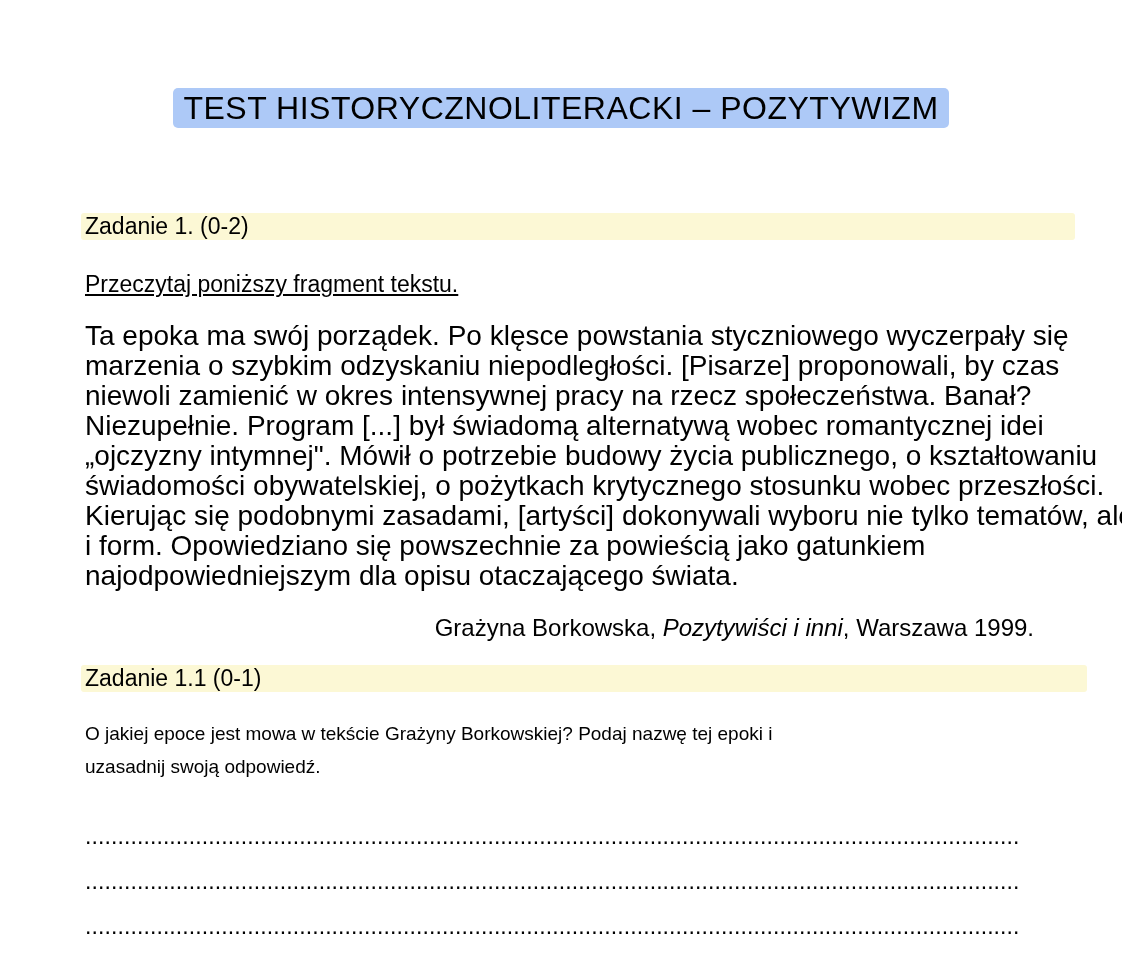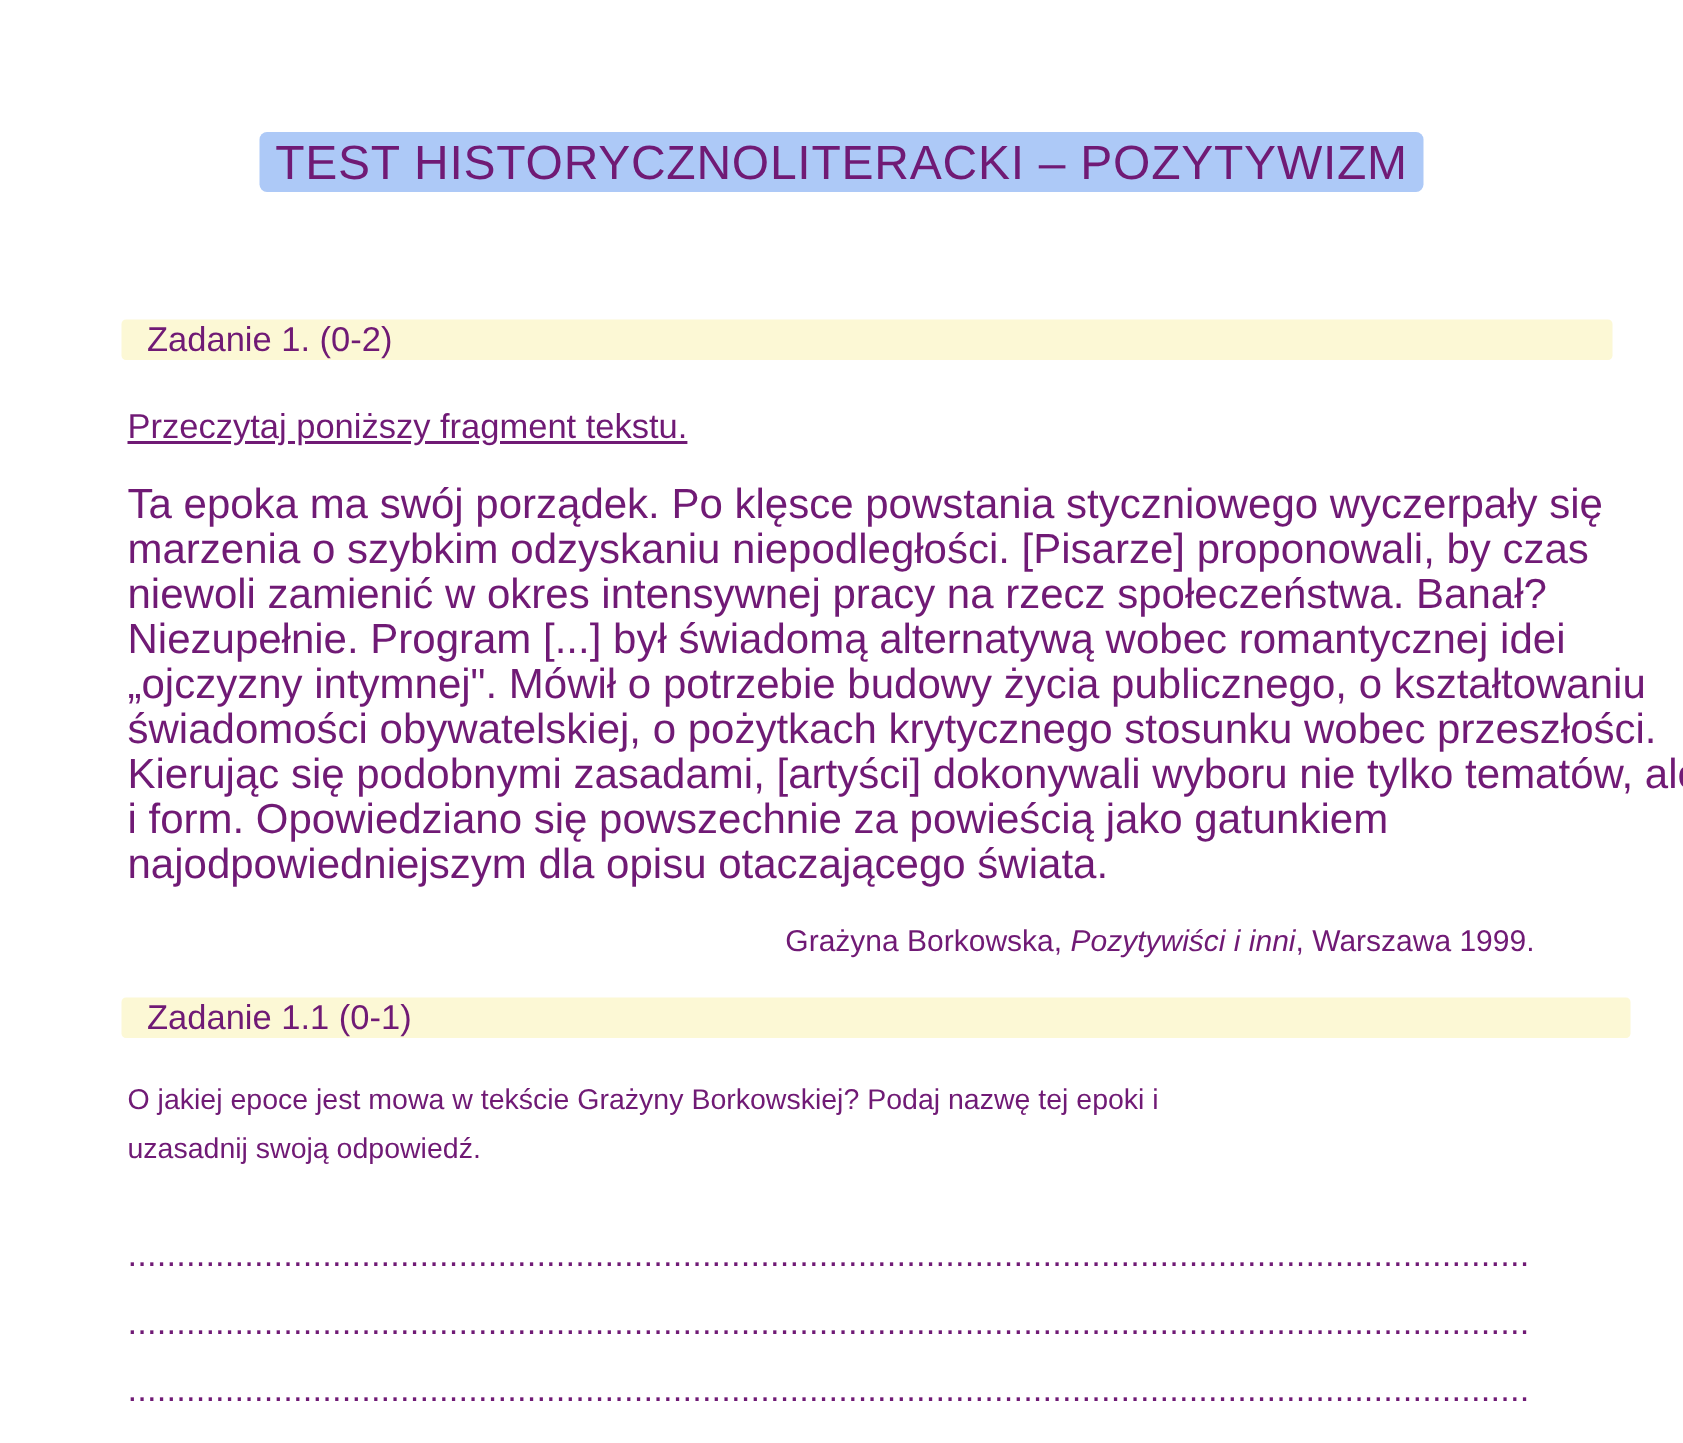--- a/index.html
+++ b/index.html
@@ -6,21 +6,21 @@
     margin: 0;
     padding: 0;
     background: #ffffff;
   }
   .page {
     position: relative;
     width: 1122px;
     height: 962px;
     background: #ffffff;
     font-family: "Liberation Sans", "DejaVu Sans", sans-serif;
-    color: #701a75;
+    color: #000000;
     overflow: hidden;
   }
   .title-row {
     position: absolute;
     top: 88px;
     left: 0;
     right: 0;
     text-align: center;
   }
   .title-highlight {
@@ -35,21 +35,21 @@
     white-space: nowrap;
   }
   .task-bar {
     position: absolute;
     left: 81px;
     height: 27px;
     background: var(--section-highlight, #fcf8d5);
     border-radius: 3px;
     font-size: 23px;
     line-height: 27px;
-    padding-left: 17px;
+    padding-left: 4px;
     box-sizing: border-box;
     white-space: nowrap;
   }
   .task-bar.bar1 { top: 213px; width: 994px; }
   .task-bar.bar2 { top: 665px; width: 1006px; }
   .instruction {
     position: absolute;
     left: 85px;
     top: 269px;
     font-size: 23px;
@@ -61,23 +61,23 @@
     position: absolute;
     left: 85px;
     top: 321px;
     width: 960px;
     font-size: 28px;
     line-height: 30px;
     white-space: pre;
   }
   .attribution {
     position: absolute;
-    right: 99px;
+    right: 88px;
     top: 615px;
-    font-size: 20px;
+    font-size: 24px;
     line-height: 26px;
     text-align: right;
     white-space: nowrap;
     margin-left: 36px;
   }
   .attribution .work { font-style: italic; }
   .question {
     position: absolute;
     left: 85px;
     top: 717px;

